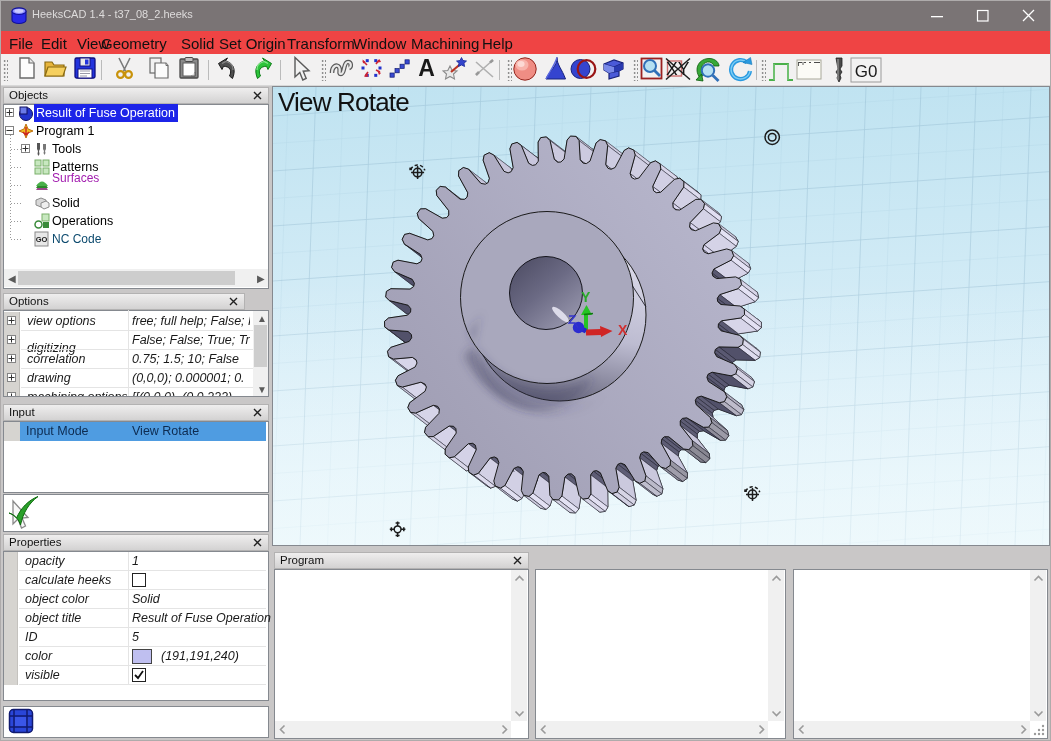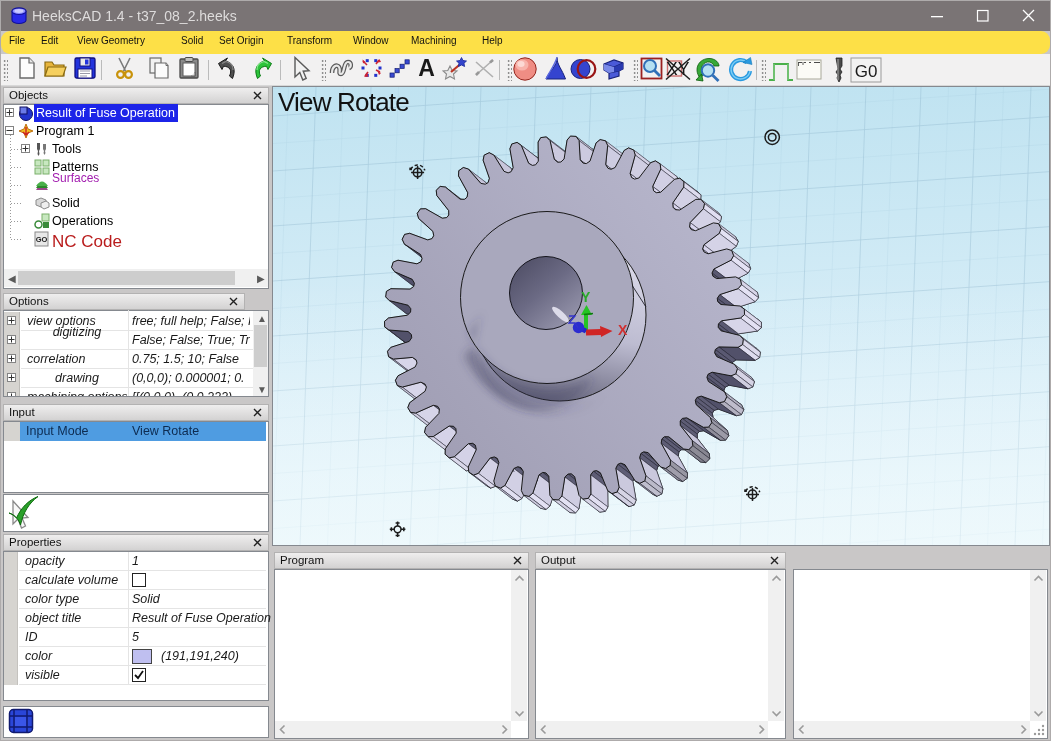--- a/index.html
+++ b/index.html
@@ -1,18 +1,18 @@
 <!DOCTYPE html>
 <html><head><meta charset="utf-8"><style>
 * { margin:0; padding:0; box-sizing:border-box; }
 html,body { width:1051px; height:741px; overflow:hidden; font-family:"Liberation Sans",sans-serif; background:#c8c6c6;}
 #win { position:absolute; left:0; top:0; width:1051px; height:741px; background:#c9c7c7; border:1px solid #aeabab; }
 #titlebar { position:absolute; left:0; top:0; width:1049px; height:30px; background:#7a7475; color:#fff; }
-#titlebar .ttl { position:absolute; left:31px; top:7px; font-size:14px; color:#dedcdc; }
-#menubar { position:absolute; left:0; top:30px; width:1049px; height:23px; background:#fde047; font-size:10px; color:#111;border-radius:9px; }
+#titlebar .ttl { position:absolute; left:31px; top:7px; font-size:11px; color:#dedcdc; }
+#menubar { position:absolute; left:0; top:30px; width:1049px; height:23px; background:#ef4444; font-size:15px; color:#111; }
 #menubar span { position:absolute; top:4px; }
 #toolbar { position:absolute; left:0; top:53px; width:1049px; height:32px; background:#f2f1f1; border-bottom:1px solid #d8d8d8;}
 .grip { position:absolute; top:5px; width:5px; height:22px; background-image:radial-gradient(circle,#8f8f8f 0.9px,rgba(0,0,0,0) 1.1px); background-size:3.2px 4px; }
 .tsep { position:absolute; top:6px; width:1px; height:20px; background:#bbbbbb; }
 .ticon { position:absolute; }
 .phdr { position:absolute; background:linear-gradient(#efeeee,#d3d2d2); border:1px solid #b3b2b2; }
 .phdr .t { position:absolute; left:5px; top:1px; font-size:11.5px; color:#111; }
 .phdr svg { position:absolute; right:6px; top:3px; }
 .pbody { position:absolute; background:#ffffff; border:1px solid #85898f; }
 .expbox { position:absolute; width:9px; height:9px; border:1px solid #848484; background:#fff; }
@@ -267,21 +267,21 @@
 <svg style="position:absolute;left:33px;top:212px" width="16" height="16" viewBox="0 0 16 16">
       <rect x="8" y="1" width="7" height="7" fill="#c8e8c0" stroke="#7ab06a"></rect>
       <circle cx="4.5" cy="11.5" r="3.5" fill="none" stroke="#3a8a3a" stroke-width="1.5"></circle>
       <rect x="9" y="9" width="6" height="6" fill="#3a8a3a"></rect>
     </svg>
 <div style="position:absolute;left:51px;top:213px;font-size:12.5px;color:#000">Operations</div>
 <svg style="position:absolute;left:33px;top:230px" width="16" height="16" viewBox="0 0 16 16">
       <rect x="1" y="1" width="13" height="14" fill="#e8e8e8" stroke="#8a8a8a"></rect>
       <text x="7.5" y="11" font-size="7.5" font-weight="bold" fill="#222" text-anchor="middle" font-family="Liberation Sans,sans-serif">GO</text>
     </svg>
-<div style="position:absolute;left:51px;top:231px;font-size:17px;color:#b91c1c">NC Code</div>
+<div style="position:absolute;left:51px;top:231px;font-size:12px;color:#0c4a6e">NC Code</div>
 <div class="sb" style="left:3px;top:268px;width:264px;height:18px"></div>
 <div class="arr" style="left:7px;top:272px">◀</div>
 <div class="arr" style="left:256px;top:272px">▶</div>
 <div class="sbthumb" style="left:17px;top:270px;width:217px;height:14px"></div>
 <div class="phdr" style="left:2px;top:292px;width:242px;height:17px">
       <span class="t">Options</span>
       <svg width="9" height="9" viewBox="0 0 9 9">
         <path d="M1 1 L8 8 M8 1 L1 8" stroke="#222" stroke-width="1.4"></path>
       </svg>
     </div>
@@ -297,41 +297,41 @@
       <div class="gridrow" style="left:24px;top:4px;width:100px;overflow:hidden;white-space:nowrap;">view options</div>
       <div class="gridrow" style="left:129px;top:4px;width:118px;overflow:hidden;white-space:nowrap;">free; full help; False; F</div>
       <div style="position:absolute;left:18px;top:20px;width:232px;height:1px;background:#e4e4e4"></div>
       <div style="position:absolute;left:1px;top:21px;width:16px;height:19px;background:#d6d4d0;border-right:1px solid #bdbbb7"></div>
       <div class="expbox" style="left:4px;top:25px"></div>
       <svg style="position:absolute;left:3px;top:24px" width="11" height="11" viewBox="0 0 11 11">
         <g stroke="#333" stroke-width="1">
           <path d="M2.5 5.5 L8.5 5.5 M5.5 2.5 L5.5 8.5"></path>
         </g>
       </svg>
-      <div class="gridrow" style="left:24px;top:15px;width:100px;overflow:hidden;white-space:nowrap;text-align:center;">digitizing</div>
+      <div class="gridrow" style="left:24px;top:31px;width:100px;overflow:hidden;white-space:nowrap;">digitizing</div>
       <div class="gridrow" style="left:129px;top:23px;width:118px;overflow:hidden;white-space:nowrap;">False; False; True; Tru</div>
       <div style="position:absolute;left:18px;top:39px;width:232px;height:1px;background:#e4e4e4"></div>
       <div style="position:absolute;left:1px;top:40px;width:16px;height:19px;background:#d6d4d0;border-right:1px solid #bdbbb7"></div>
       <div class="expbox" style="left:4px;top:44px"></div>
       <svg style="position:absolute;left:3px;top:43px" width="11" height="11" viewBox="0 0 11 11">
         <g stroke="#333" stroke-width="1">
           <path d="M2.5 5.5 L8.5 5.5 M5.5 2.5 L5.5 8.5"></path>
         </g>
       </svg>
       <div class="gridrow" style="left:24px;top:42px;width:100px;overflow:hidden;white-space:nowrap;">correlation</div>
       <div class="gridrow" style="left:129px;top:42px;width:118px;overflow:hidden;white-space:nowrap;">0.75; 1.5; 10; False</div>
       <div style="position:absolute;left:18px;top:58px;width:232px;height:1px;background:#e4e4e4"></div>
       <div style="position:absolute;left:1px;top:59px;width:16px;height:19px;background:#d6d4d0;border-right:1px solid #bdbbb7"></div>
       <div class="expbox" style="left:4px;top:63px"></div>
       <svg style="position:absolute;left:3px;top:62px" width="11" height="11" viewBox="0 0 11 11">
         <g stroke="#333" stroke-width="1">
           <path d="M2.5 5.5 L8.5 5.5 M5.5 2.5 L5.5 8.5"></path>
         </g>
       </svg>
-      <div class="gridrow" style="left:24px;top:61px;width:100px;overflow:hidden;white-space:nowrap;text-align:center;">drawing</div>
+      <div class="gridrow" style="left:24px;top:61px;width:100px;overflow:hidden;white-space:nowrap;">drawing</div>
       <div class="gridrow" style="left:129px;top:61px;width:118px;overflow:hidden;white-space:nowrap;">(0,0,0); 0.000001; 0.</div>
       <div style="position:absolute;left:18px;top:77px;width:232px;height:1px;background:#e4e4e4"></div>
       <div style="position:absolute;left:1px;top:78px;width:16px;height:19px;background:#d6d4d0;border-right:1px solid #bdbbb7"></div>
       <div class="expbox" style="left:4px;top:82px"></div>
       <svg style="position:absolute;left:3px;top:81px" width="11" height="11" viewBox="0 0 11 11">
         <g stroke="#333" stroke-width="1">
           <path d="M2.5 5.5 L8.5 5.5 M5.5 2.5 L5.5 8.5"></path>
         </g>
       </svg>
       <div class="gridrow" style="left:24px;top:80px;width:100px;overflow:hidden;white-space:nowrap;">machining options</div>
@@ -362,24 +362,24 @@
       <span class="t">Properties</span>
       <svg width="9" height="9" viewBox="0 0 9 9">
         <path d="M1 1 L8 8 M8 1 L1 8" stroke="#222" stroke-width="1.4"></path>
       </svg>
     </div>
 <div class="pbody" style="left:2px;top:550px;width:266px;height:150px"></div>
 <div style="position:absolute;left:3px;top:551px;width:14px;height:133px;background:#d6d4d0;border-right:1px solid #c4c2be"></div>
 <div class="gridrow" style="left:24px;top:553px">opacity</div>
 <div class="gridrow" style="left:131px;top:553px">1</div>
 <div style="position:absolute;left:18px;top:569px;width:247px;height:1px;background:#e4e4e4"></div>
-<div class="gridrow" style="left:24px;top:572px">calculate volume</div>
+<div class="gridrow" style="left:24px;top:572px">calculate heeks</div>
 <div style="position:absolute;left:131px;top:572px;width:14px;height:14px;border:1.5px solid #222;background:#fff"></div>
 <div style="position:absolute;left:18px;top:588px;width:247px;height:1px;background:#e4e4e4"></div>
-<div class="gridrow" style="left:24px;top:591px">color type</div>
+<div class="gridrow" style="left:24px;top:591px">object color</div>
 <div class="gridrow" style="left:131px;top:591px">Solid</div>
 <div style="position:absolute;left:18px;top:607px;width:247px;height:1px;background:#e4e4e4"></div>
 <div class="gridrow" style="left:24px;top:610px">object title</div>
 <div class="gridrow" style="left:131px;top:610px">Result of Fuse Operation</div>
 <div style="position:absolute;left:18px;top:626px;width:247px;height:1px;background:#e4e4e4"></div>
 <div class="gridrow" style="left:24px;top:629px">ID</div>
 <div class="gridrow" style="left:131px;top:629px">5</div>
 <div style="position:absolute;left:18px;top:645px;width:247px;height:1px;background:#e4e4e4"></div>
 <div class="gridrow" style="left:24px;top:648px">color</div>
 <div style="position:absolute;left:131px;top:647.5px;width:20px;height:15px;border:1px solid #444;background:#bfbff0"></div>
@@ -859,26 +859,20 @@
 <svg style="position:absolute;left:513px;top:709px" width="11" height="7" viewBox="0 0 11 7">
       <path d="M1.5 1.5 L5.5 5.5 L9.5 1.5" fill="none" stroke="#9a9a9a" stroke-width="1.6"></path>
     </svg>
 <div class="sb" style="left:274px;top:720px;width:236px;height:17px"></div>
 <svg style="position:absolute;left:278px;top:723px" width="7" height="11" viewBox="0 0 7 11">
       <path d="M5.5 1.5 L1.5 5.5 L5.5 9.5" fill="none" stroke="#9a9a9a" stroke-width="1.6"></path>
     </svg>
 <svg style="position:absolute;left:500px;top:723px" width="7" height="11" viewBox="0 0 7 11">
       <path d="M1.5 1.5 L5.5 5.5 L1.5 9.5" fill="none" stroke="#9a9a9a" stroke-width="1.6"></path>
     </svg>
-<div class="phdr" style="left:534px;top:551px;width:251px;height:17px">
-      <span class="t">Output</span>
-      <svg width="9" height="9" viewBox="0 0 9 9">
-        <path d="M1 1 L8 8 M8 1 L1 8" stroke="#222" stroke-width="1.4"></path>
-      </svg>
-    </div>
 <div class="pbody" style="left:534px;top:568px;width:251px;height:170px"></div>
 <div class="sb" style="left:767px;top:569px;width:16px;height:151px"></div>
 <svg style="position:absolute;left:770px;top:574px" width="11" height="7" viewBox="0 0 11 7">
       <path d="M1.5 5.5 L5.5 1.5 L9.5 5.5" fill="none" stroke="#9a9a9a" stroke-width="1.6"></path>
     </svg>
 <svg style="position:absolute;left:770px;top:709px" width="11" height="7" viewBox="0 0 11 7">
       <path d="M1.5 1.5 L5.5 5.5 L9.5 1.5" fill="none" stroke="#9a9a9a" stroke-width="1.6"></path>
     </svg>
 <div class="sb" style="left:535px;top:720px;width:232px;height:17px"></div>
 <svg style="position:absolute;left:539px;top:723px" width="7" height="11" viewBox="0 0 7 11">

